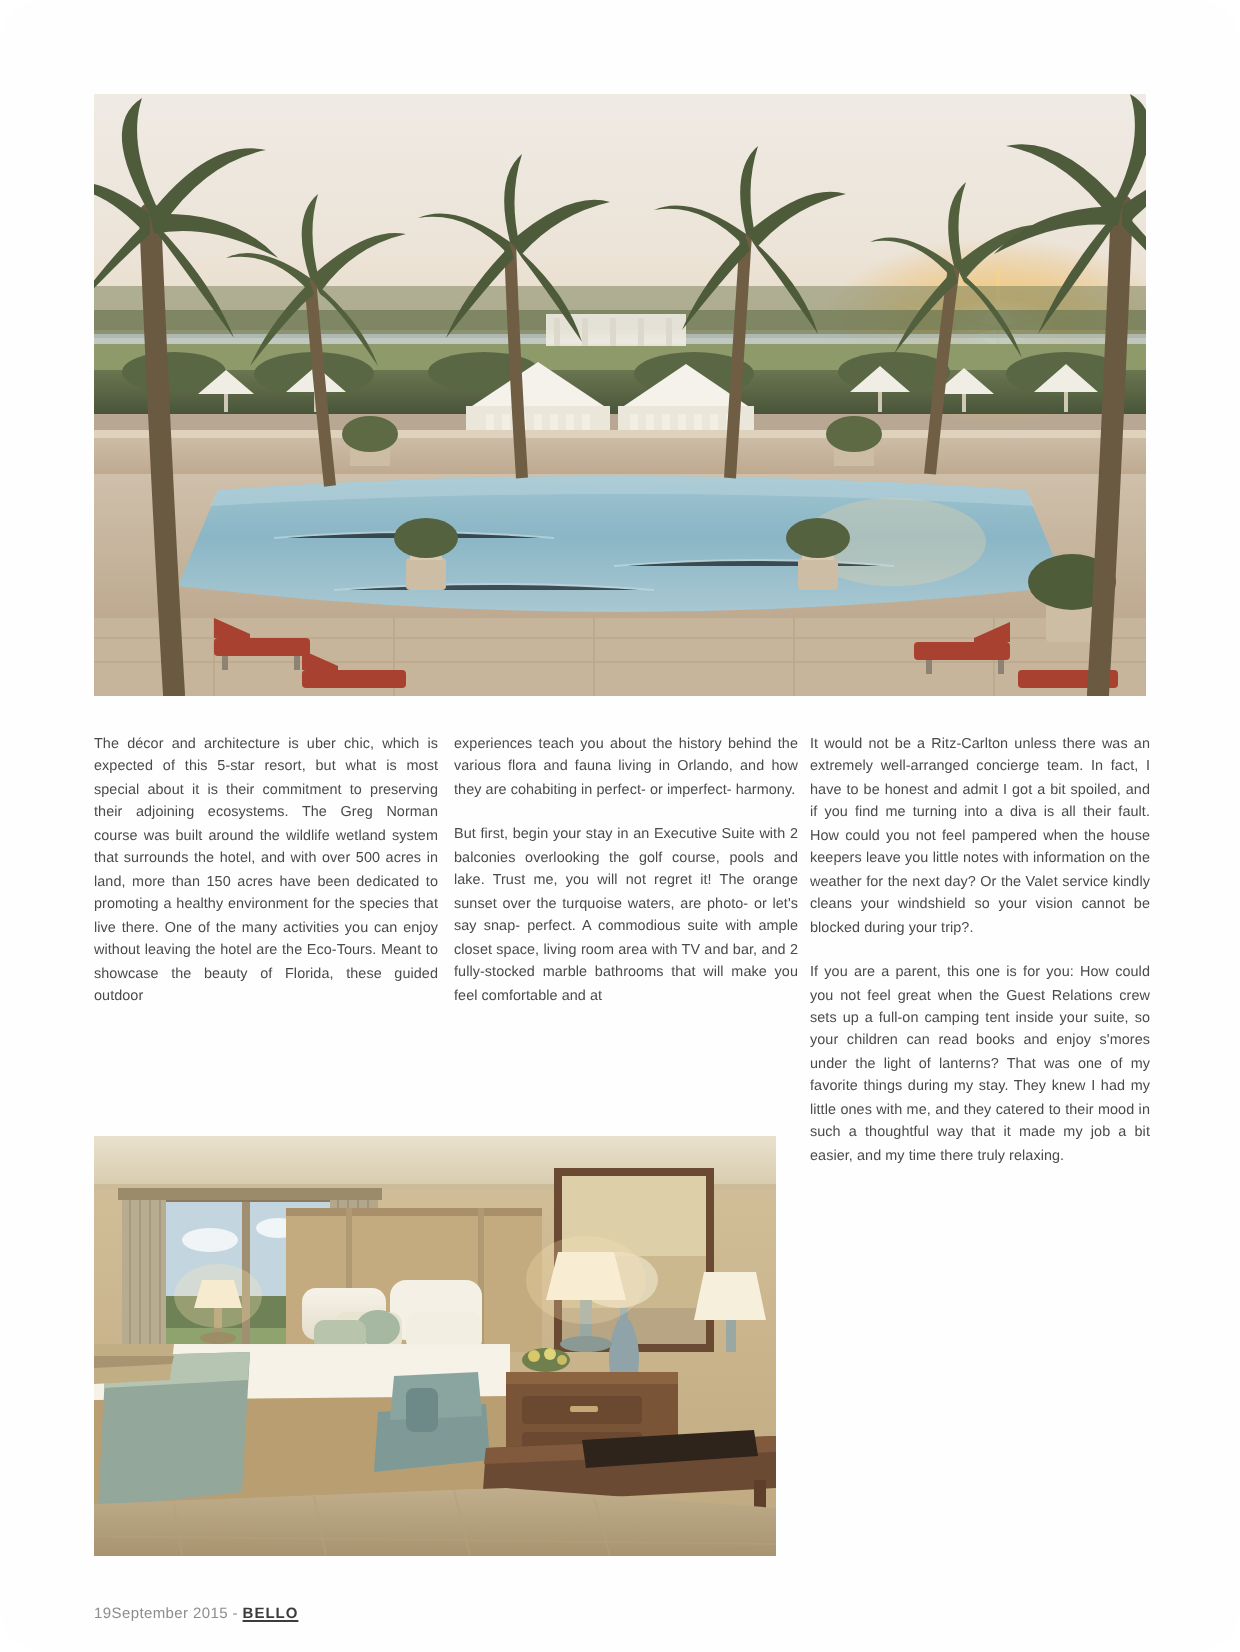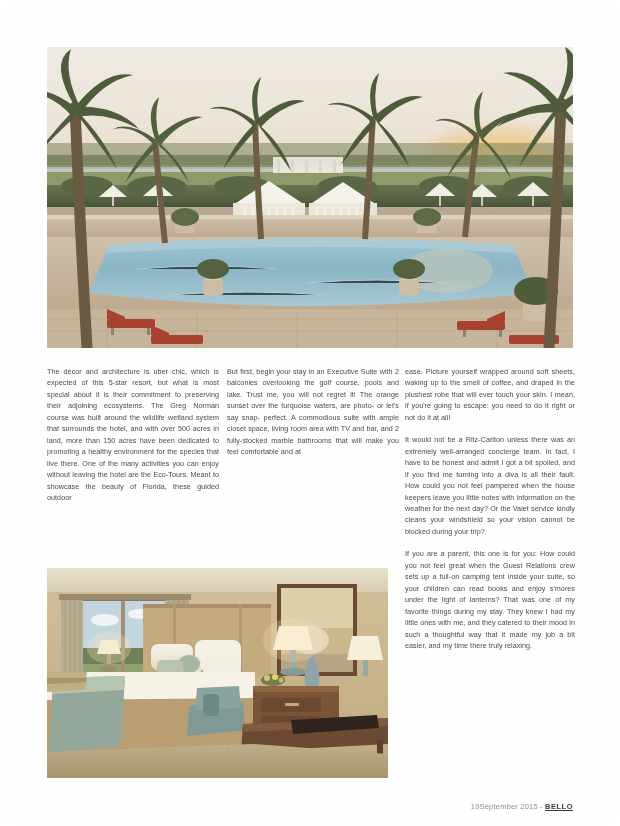--- a/index.html
+++ b/index.html
@@ -66,21 +66,21 @@
 
   
   .footer {
     position: absolute;
     left: 47px;
     right: 47px;
     top: 799px;
     height: 14px;
     display: flex;
     align-items: center;
-    justify-content: flex-end;
+    justify-content: flex-start;
   }
   .page-number {
     font-size: 7.5px;
     color: #8d8d8d;
     letter-spacing: 0.2px;
   }
   .issue-line {
     font-size: 7.5px;
     color: #8d8d8d;
     letter-spacing: 0.2px;
@@ -322,25 +322,25 @@
         </g>
       </g>
     </svg>
   </div>
 
   <div class="col" id="col-1">
     <p>The décor and architecture is uber chic, which is expected of this 5-star resort, but what is most special about it is their commitment to preserving their adjoining ecosystems. The Greg Norman course was built around the wildlife wetland system that surrounds the hotel, and with over 500 acres in land, more than 150 acres have been dedicated to promoting a healthy environment for the species that live there. One of the many activities you can enjoy without leaving the hotel are the Eco-Tours. Meant to showcase the beauty of Florida, these guided outdoor</p>
   </div>
 
   <div class="col" id="col-2">
+    <p>experiences teach you about the history behind the various flora and fauna living in Orlando, and how they are cohabiting in perfect- or imperfect- harmony.</p>
     <p>But first, begin your stay in an Executive Suite with 2 balconies overlooking the golf course, pools and lake. Trust me, you will not regret it! The orange sunset over the turquoise waters, are photo- or let's say snap- perfect. A commodious suite with ample closet space, living room area with TV and bar, and 2 fully-stocked marble bathrooms that will make you feel comfortable and at</p>
   </div>
 
   <div class="col" id="col-3">
-    <p>ease. Picture yourself wrapped around soft sheets, waking up to the smell of coffee, and draped in the plushest robe that will ever touch your skin. I mean, if you're going to escape: you need to do it right or not do it at all!</p>
     <p>It would not be a Ritz-Carlton unless there was an extremely well-arranged concierge team. In fact, I have to be honest and admit I got a bit spoiled, and if you find me turning into a diva is all their fault. How could you not feel pampered when the house keepers leave you little notes with information on the weather for the next day? Or the Valet service kindly cleans your windshield so your vision cannot be blocked during your trip?.</p>
     <p>If you are a parent, this one is for you: How could you not feel great when the Guest Relations crew sets up a full-on camping tent inside your suite, so your children can read books and enjoy s'mores under the light of lanterns? That was one of my favorite things during my stay. They knew I had my little ones with me, and they catered to their mood in such a thoughtful way that it made my job a bit easier, and my time there truly relaxing.</p>
   </div>
 
   <div class="room-photo">
     <svg viewBox="0 0 341 210" preserveAspectRatio="none">
       <defs>
         <linearGradient id="wallGrad" x1="0" y1="0" x2="0" y2="1">
           <stop offset="0%" stop-color="#d3c09a"></stop>
           <stop offset="100%" stop-color="#bfa87f"></stop>

